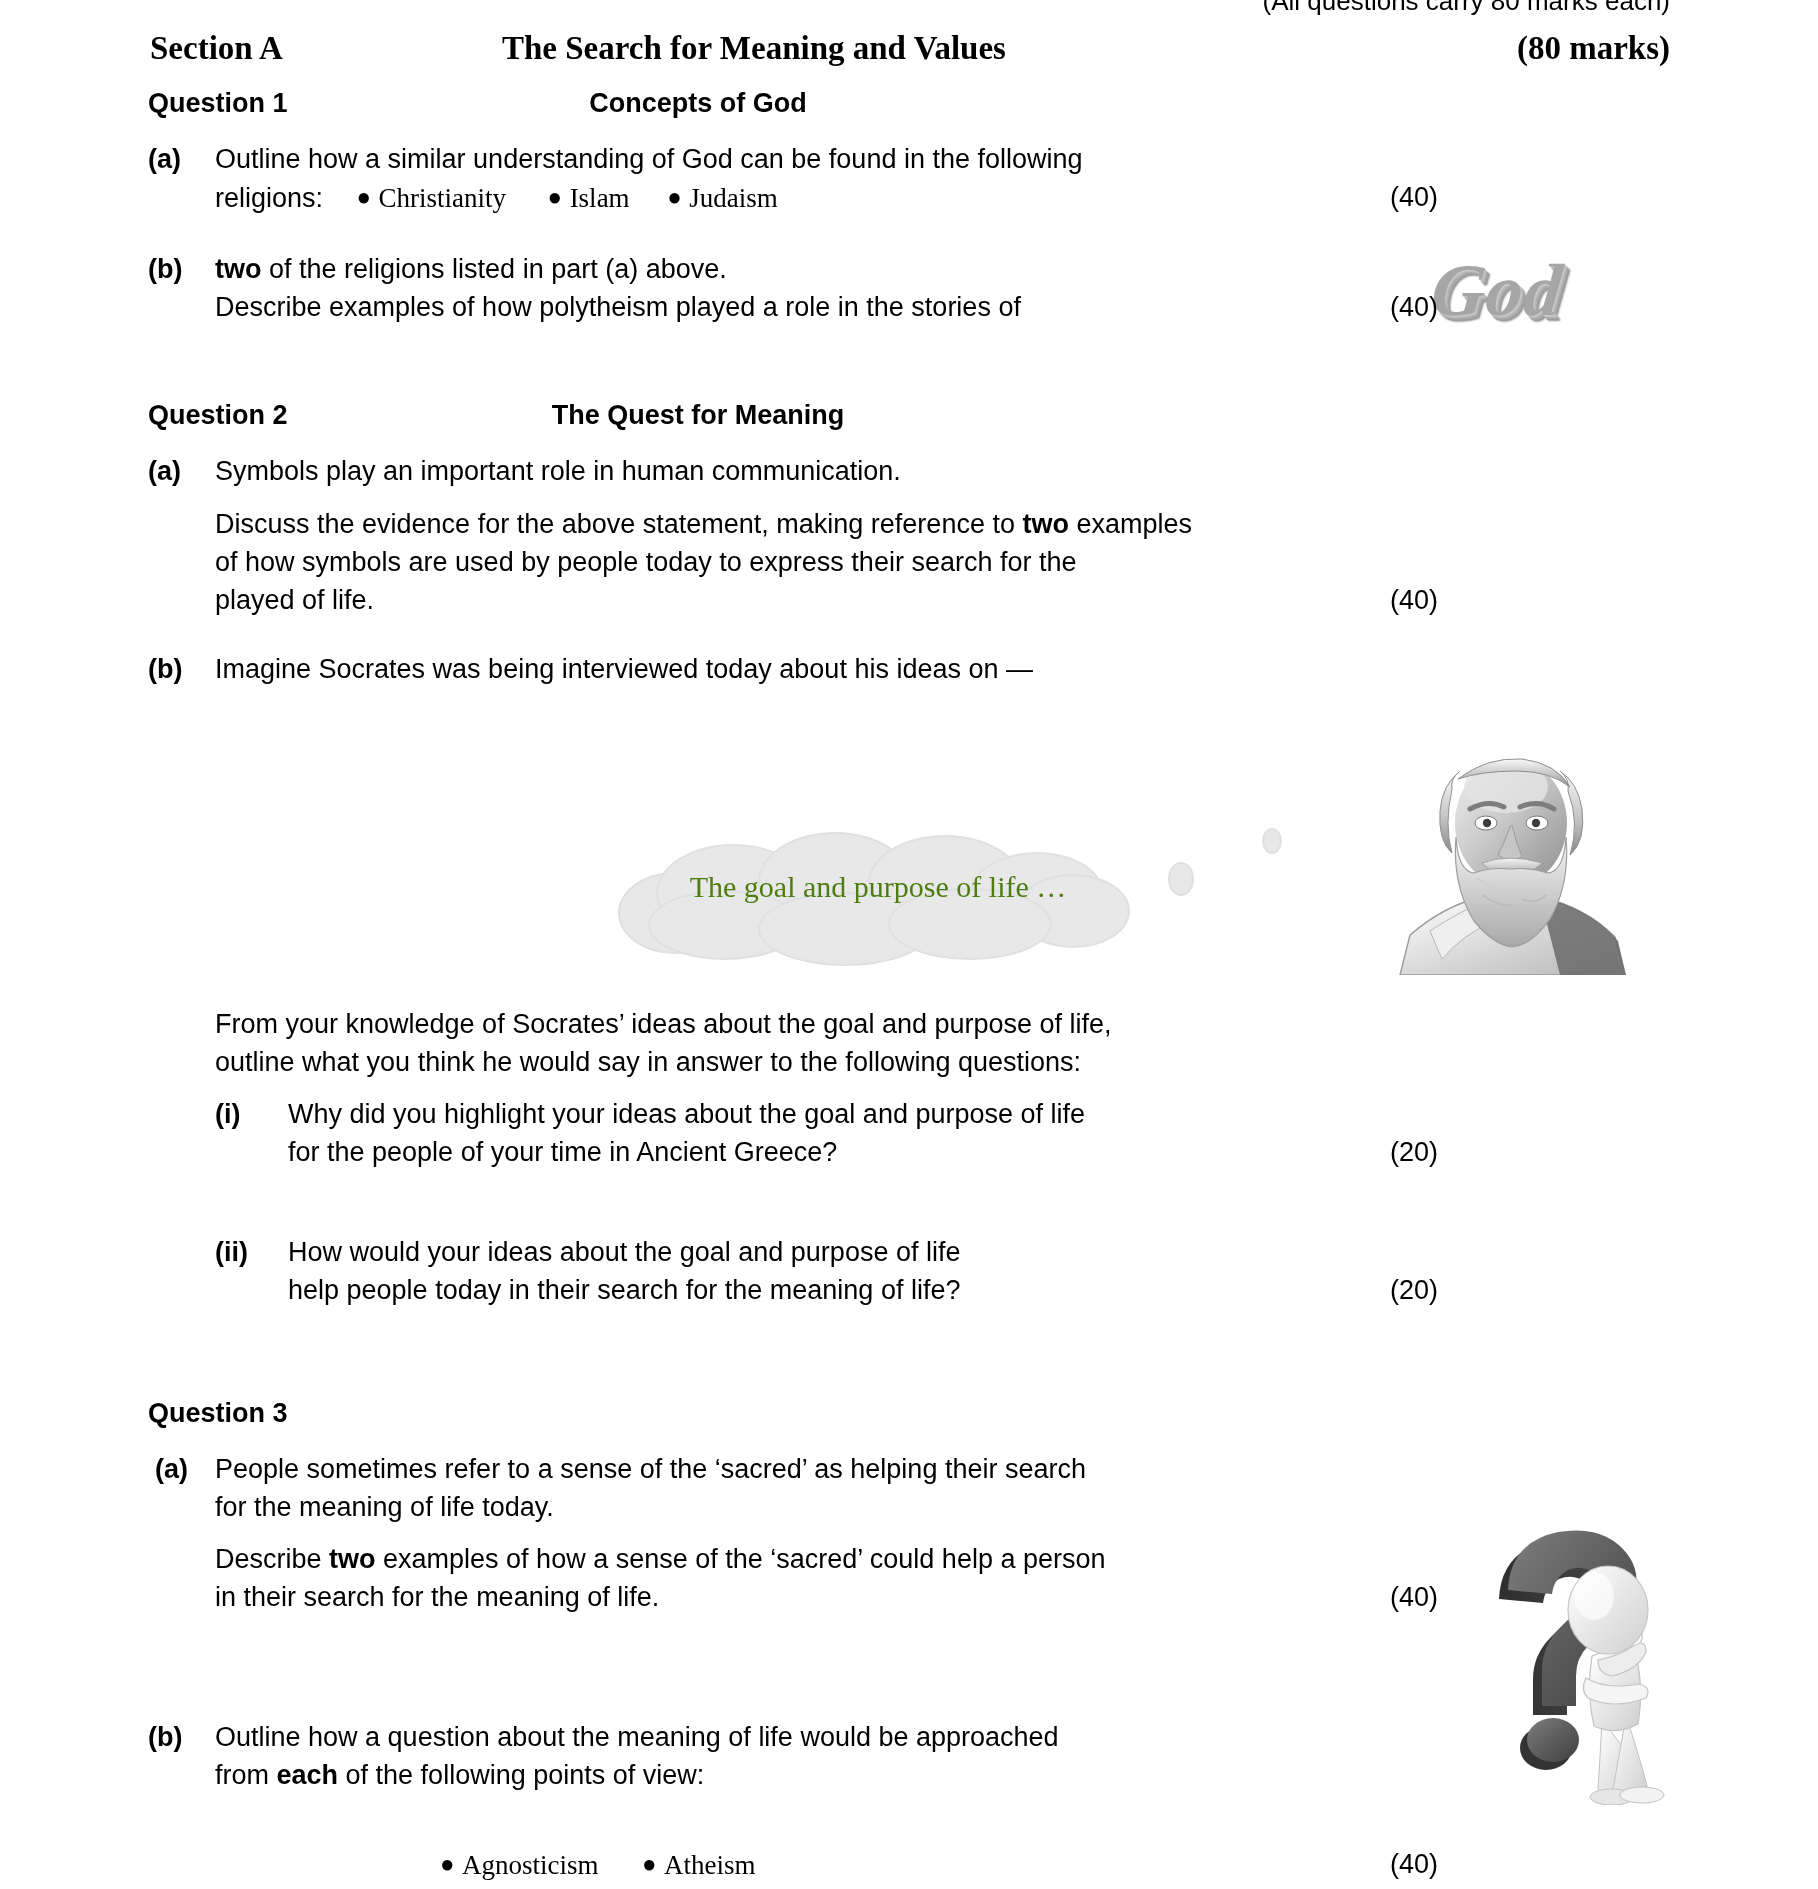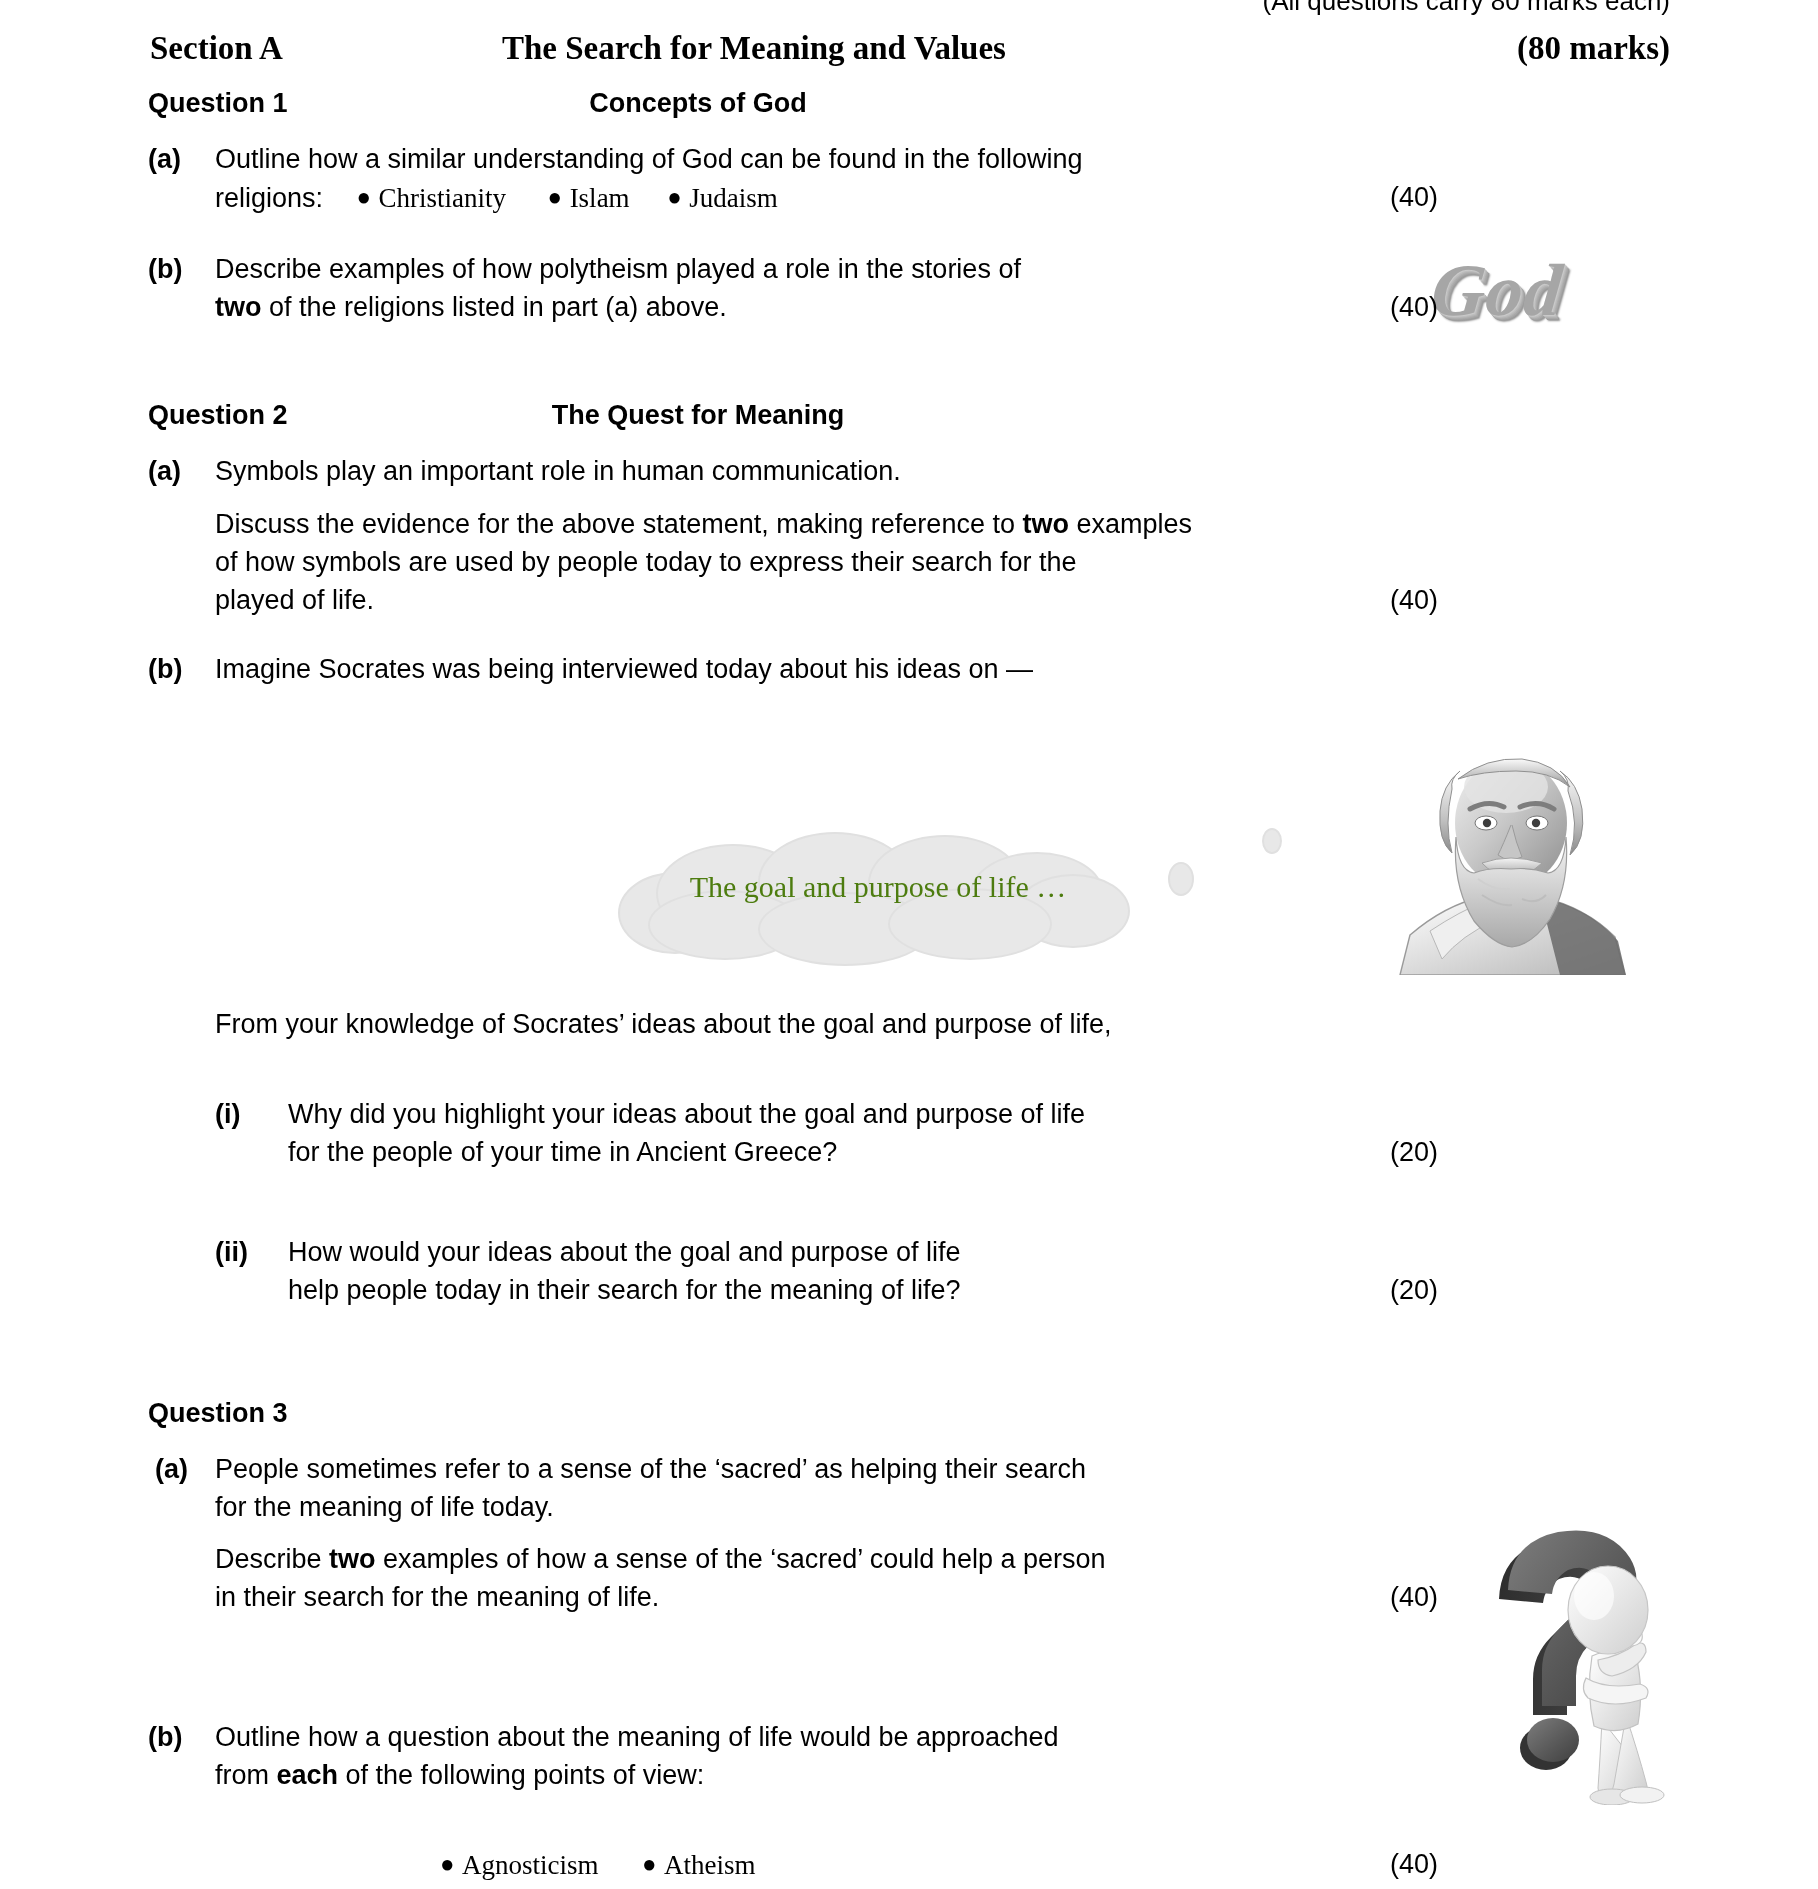--- a/index.html
+++ b/index.html
@@ -197,22 +197,22 @@
       <span style="display:inline-block;width:30px;"></span><span class="bullet">●</span>
       <span class="serif-word">Judaism</span>
     </div>
   </div>
   <div class="marks" style="top:178px;">(40)</div>
 
   <div class="god-art">God</div>
 
   <div class="label" style="left:148px; top:250px;">(b)</div>
   <div class="body" style="left:215px; top:250px; width:1160px;">
+    <div><b>two</b><span> of the religions listed in part (a) above.</span></div>
     <div>Describe examples of how polytheism played a role in the stories of</div>
-    <div><b>two</b><span> of the religions listed in part (a) above.</span></div>
   </div>
   <div class="marks" style="top:288px;">(40)</div>
 
   <div class="q-head" style="top:400px;">
     <span class="q-num">Question 2</span>
     <span class="q-title">The Quest for Meaning</span>
   </div>
 
   <div class="label" style="left:148px; top:452px;">(a)</div>
   <div class="body" style="left:215px; top:452px; width:1160px;">Symbols play an important role in human communication.</div>
@@ -295,20 +295,21 @@
 
       <path d="M66 92 Q62 140 84 176 Q104 200 122 202 Q142 200 160 174 Q180 140 176 92 Q174 126 158 128 Q140 122 121 124 Q100 122 84 128 Q68 126 66 92 Z" fill="url(#beardg)" stroke="#9d9d9d" stroke-width="1.2"></path>
       <path d="M92 150 Q110 162 122 160" stroke="#bdbdbd" stroke-width="2" fill="none"></path>
       <path d="M132 154 Q146 160 156 150" stroke="#bdbdbd" stroke-width="2" fill="none"></path>
       <path d="M88 134 Q104 146 120 144" stroke="#cfcfcf" stroke-width="2" fill="none"></path>
     </svg>
   </div>
 
   <div class="body" style="left:215px; top:1005px; width:1170px;">
     <div>From your knowledge of Socrates’ ideas about the goal and purpose of life,</div>
+    <div>outline what you think he would say in answer to the following questions:</div>
   </div>
 
   <div class="label" style="left:215px; top:1095px;">(i)</div>
   <div class="body" style="left:288px; top:1095px; width:1090px;">
     <div>Why did you highlight your ideas about the goal and purpose of life</div>
     <div>for the people of your time in Ancient Greece?</div>
   </div>
   <div class="marks" style="top:1133px;">(20)</div>
 
   <div class="label" style="left:215px; top:1233px;">(ii)</div>

